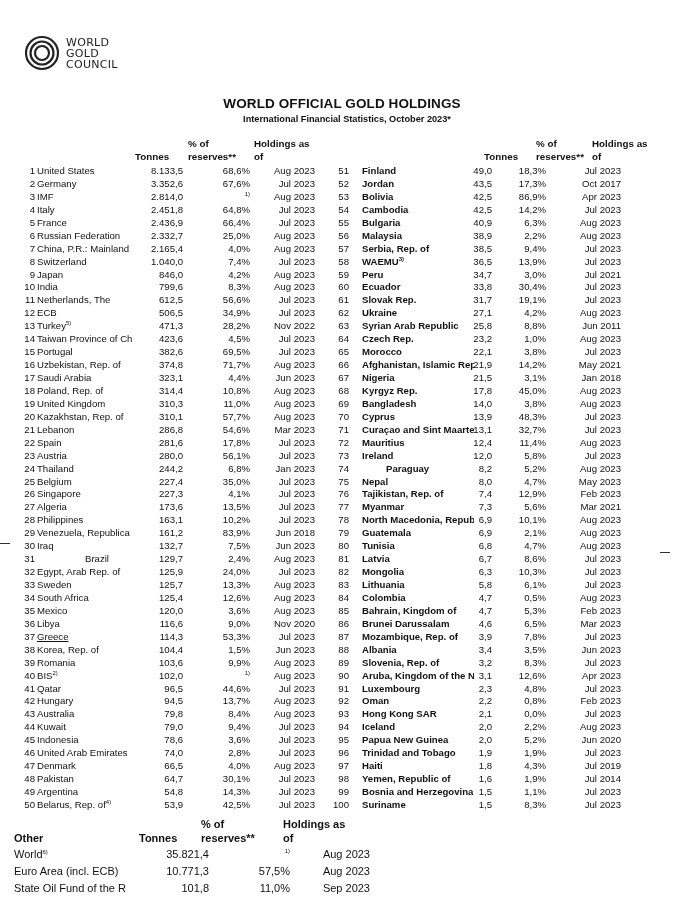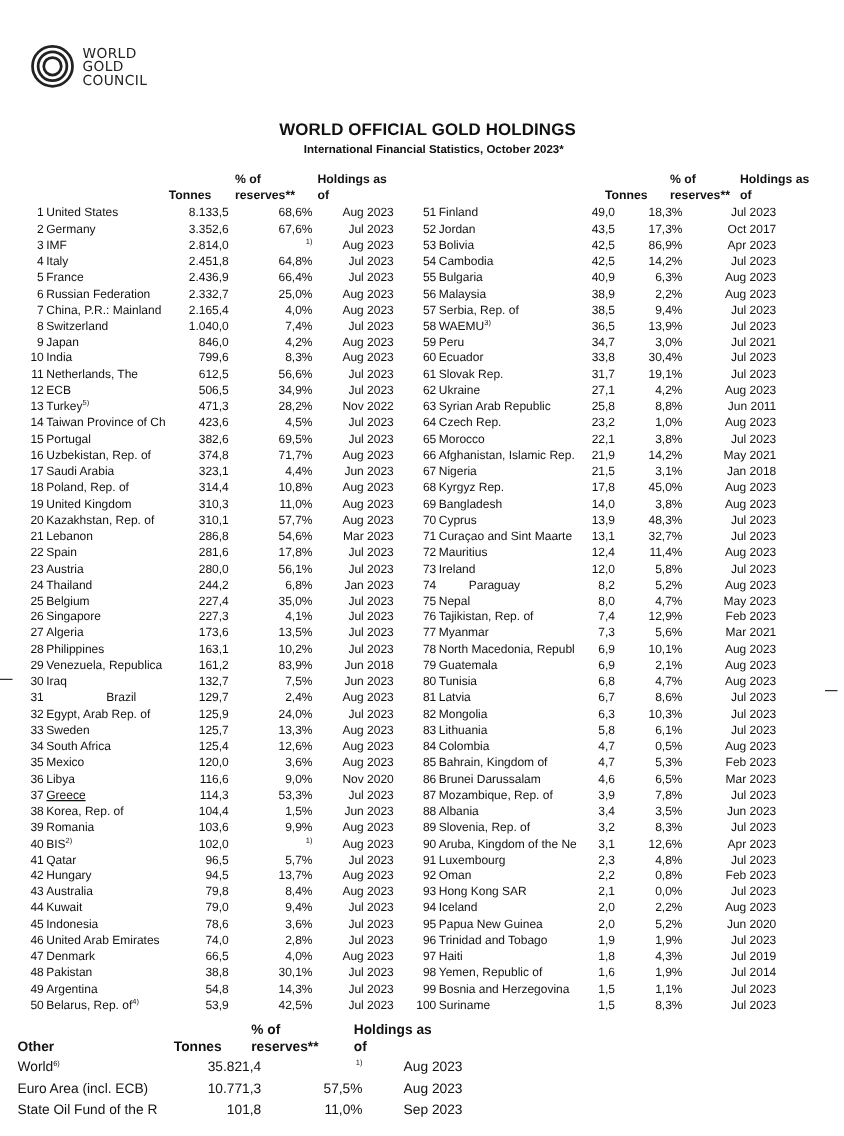--- a/index.html
+++ b/index.html
@@ -27,21 +27,21 @@
 
     
     #left .rank { left: 13px; }
     #left .name { left: 37px; width: 100px; }
     #left .tonnes { left: 130px; width: 53px; }
     #left .pct { left: 200px; width: 50px; }
     #left .date { left: 260px; width: 55px; }
 
     
     #right .rank { left: 326px; width: 23px; }
-    #right .name { left: 351px; width: 112px; }
+    #right .name { left: 362px; width: 112px; font-weight: bold; }
     #right .tonnes { left: 470px; width: 22px; }
     #right .pct { left: 505px; width: 41px; }
     #right .date { left: 570px; width: 51px; }
 
     .edge-mark { position: absolute; height: 1px; width: 10px; background: #333; }
   </style>
 </head>
 <body>
 
 <div class="logo">
@@ -350,21 +350,21 @@
       <span class="rank">40</span>
       <span class="name"><span class="" style="position: static;">BIS</span><sup>2)</sup></span>
       <span class="num tonnes">102,0</span>
       <span class="num pct fn-cell">1)</span>
       <span class="num date">Aug 2023</span>
     </div>
     <div class="row">
       <span class="rank">41</span>
       <span class="name"><span class="" style="position: static;">Qatar</span></span>
       <span class="num tonnes">96,5</span>
-      <span class="num pct">5,7%</span>
+      <span class="num pct">44,6%</span>
       <span class="num date">Jul 2023</span>
     </div>
     <div class="row">
       <span class="rank">42</span>
       <span class="name"><span class="" style="position: static;">Hungary</span></span>
       <span class="num tonnes">94,5</span>
       <span class="num pct">13,7%</span>
       <span class="num date">Aug 2023</span>
     </div>
     <div class="row">
@@ -398,21 +398,21 @@
     <div class="row">
       <span class="rank">47</span>
       <span class="name"><span class="" style="position: static;">Denmark</span></span>
       <span class="num tonnes">66,5</span>
       <span class="num pct">4,0%</span>
       <span class="num date">Aug 2023</span>
     </div>
     <div class="row">
       <span class="rank">48</span>
       <span class="name"><span class="" style="position: static;">Pakistan</span></span>
-      <span class="num tonnes">38,8</span>
+      <span class="num tonnes">64,7</span>
       <span class="num pct">30,1%</span>
       <span class="num date">Jul 2023</span>
     </div>
     <div class="row">
       <span class="rank">49</span>
       <span class="name"><span class="" style="position: static;">Argentina</span></span>
       <span class="num tonnes">54,8</span>
       <span class="num pct">14,3%</span>
       <span class="num date">Jul 2023</span>
     </div>

